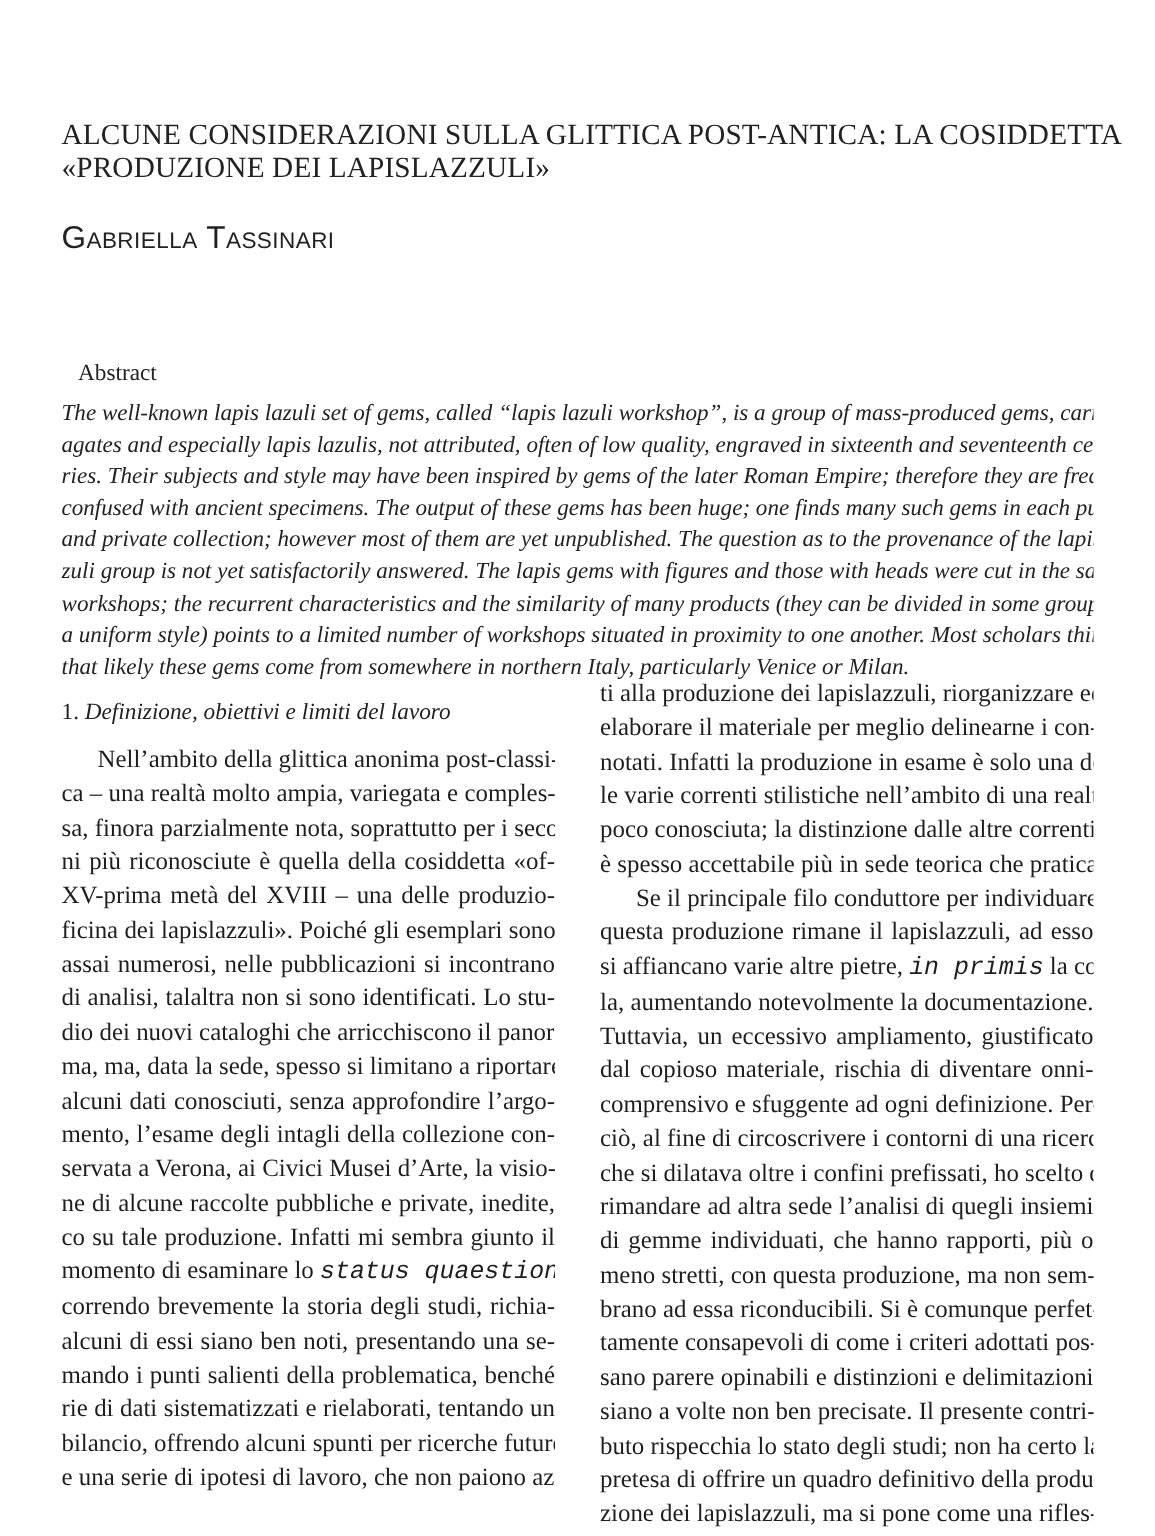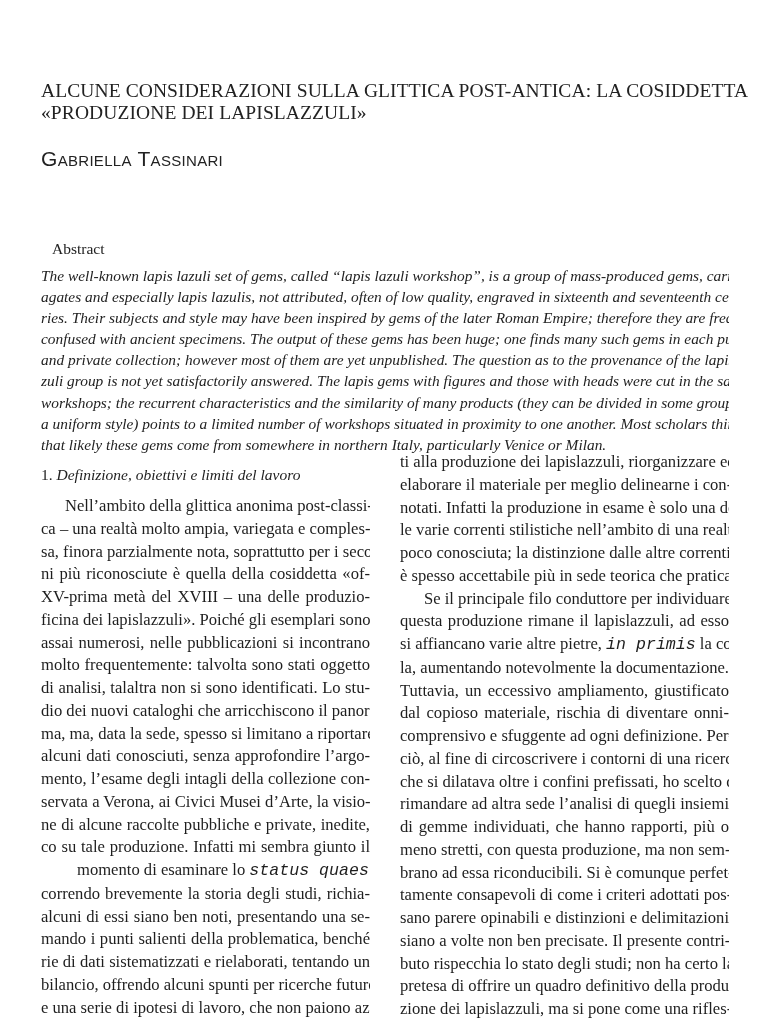--- a/index.html
+++ b/index.html
@@ -81,30 +81,29 @@
 </div>
 
 <div class="col left" id="col-left">
     <span class="line indent">Nell’ambito della glittica anonima post-classi-</span>
     <span class="line">ca – una realtà molto ampia, variegata e comples-</span>
     <span class="line">sa, finora parzialmente nota, soprattutto per i secoli</span>
     <span class="line">ni più riconosciute è quella della cosiddetta «of-</span>
     <span class="line">XV-prima metà del XVIII – una delle produzio-</span>
     <span class="line">ficina dei lapislazzuli». Poiché gli esemplari sono</span>
     <span class="line">assai numerosi, nelle pubblicazioni si incontrano</span>
-    <span class="line">molto frequentemente: talvolta sono stati oggetto</span>
     <span class="line">di analisi, talaltra non si sono identificati. Lo stu-</span>
     <span class="line">dio dei nuovi cataloghi che arricchiscono il panora-</span>
     <span class="line">ma, ma, data la sede, spesso si limitano a riportare</span>
     <span class="line">alcuni dati conosciuti, senza approfondire l’argo-</span>
     <span class="line">mento, l’esame degli intagli della collezione con-</span>
     <span class="line">servata a Verona, ai Civici Musei d’Arte, la visio-</span>
     <span class="line">ne di alcune raccolte pubbliche e private, inedite,</span>
     <span class="line">co su tale produzione. Infatti mi sembra giunto il</span>
-    <span class="line"><span style="white-space: pre; margin-left: 36px;">momento di esaminare lo </span><i>status quaestionis</i><span>, riper-</span></span>
+    <span class="line"><span style="white-space: pre;">momento di esaminare lo </span><i>status quaestionis</i><span>, riper-</span></span>
     <span class="line">correndo brevemente la storia degli studi, richia-</span>
     <span class="line">alcuni di essi siano ben noti, presentando una se-</span>
     <span class="line">mando i punti salienti della problematica, benché</span>
     <span class="line">rie di dati sistematizzati e rielaborati, tentando un</span>
     <span class="line">bilancio, offrendo alcuni spunti per ricerche future</span>
     <span class="line">e una serie di ipotesi di lavoro, che non paiono az-</span>
   </div>
 <div class="col right" id="col-right">
     <span class="line">ti alla produzione dei lapislazzuli, riorganizzare ed</span>
     <span class="line">elaborare il materiale per meglio delinearne i con-</span>

